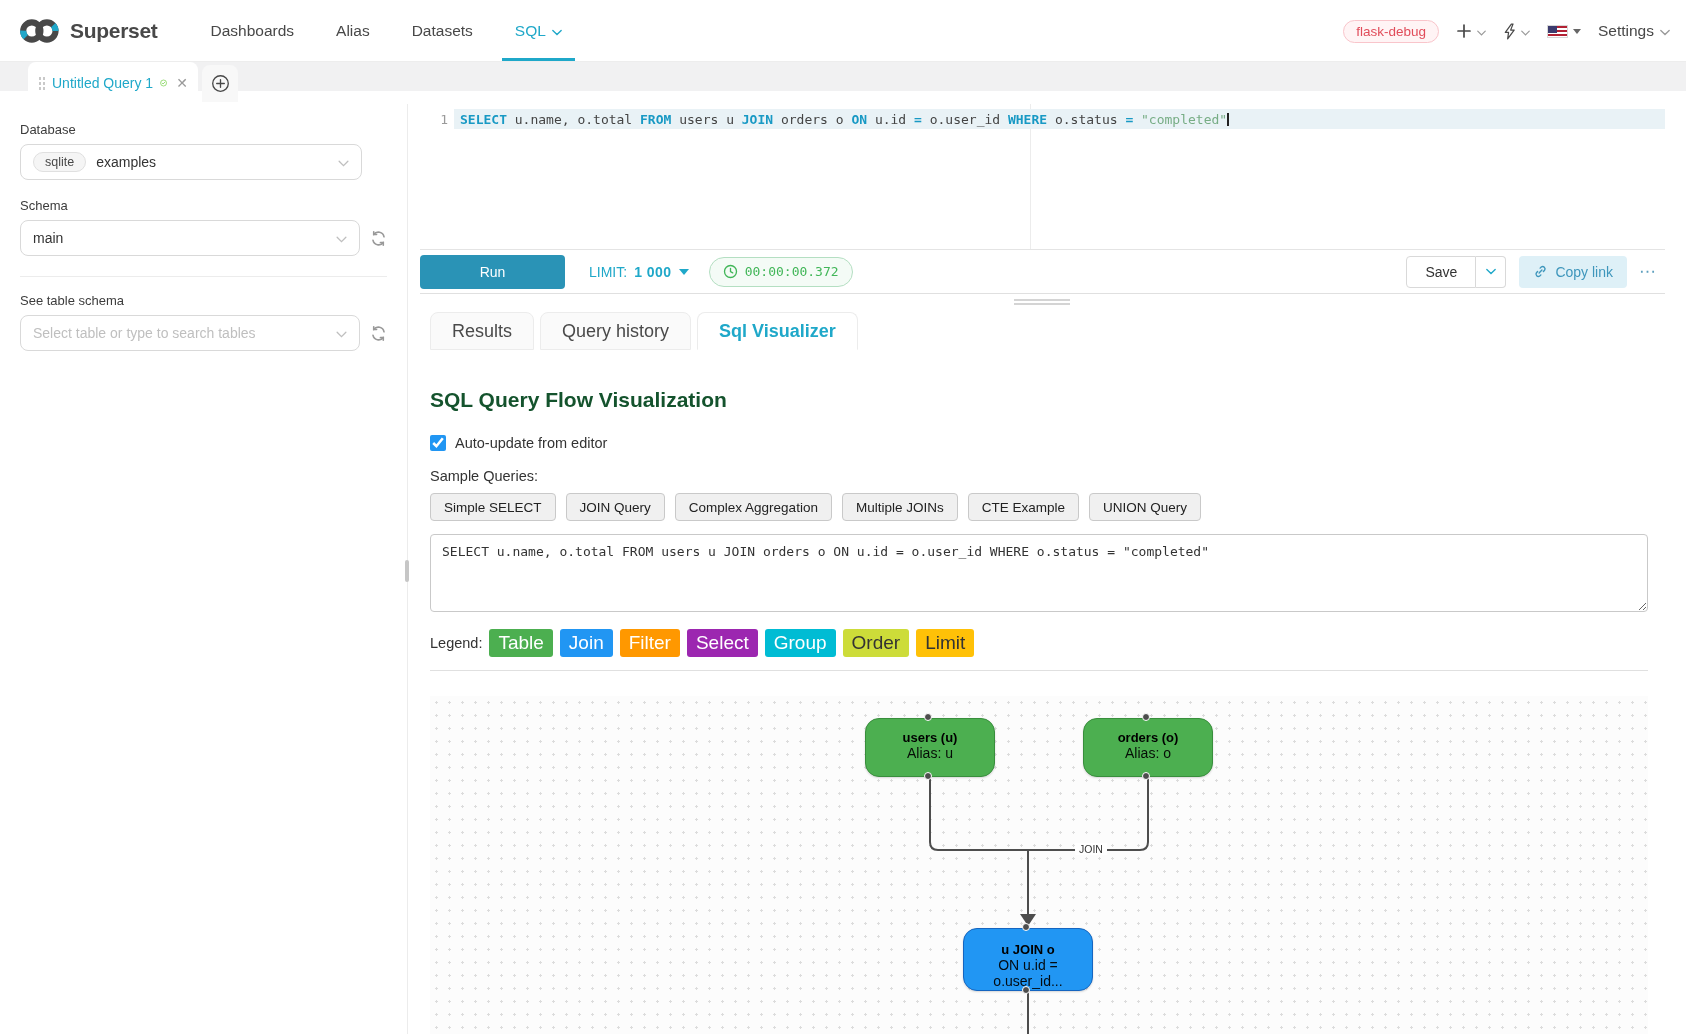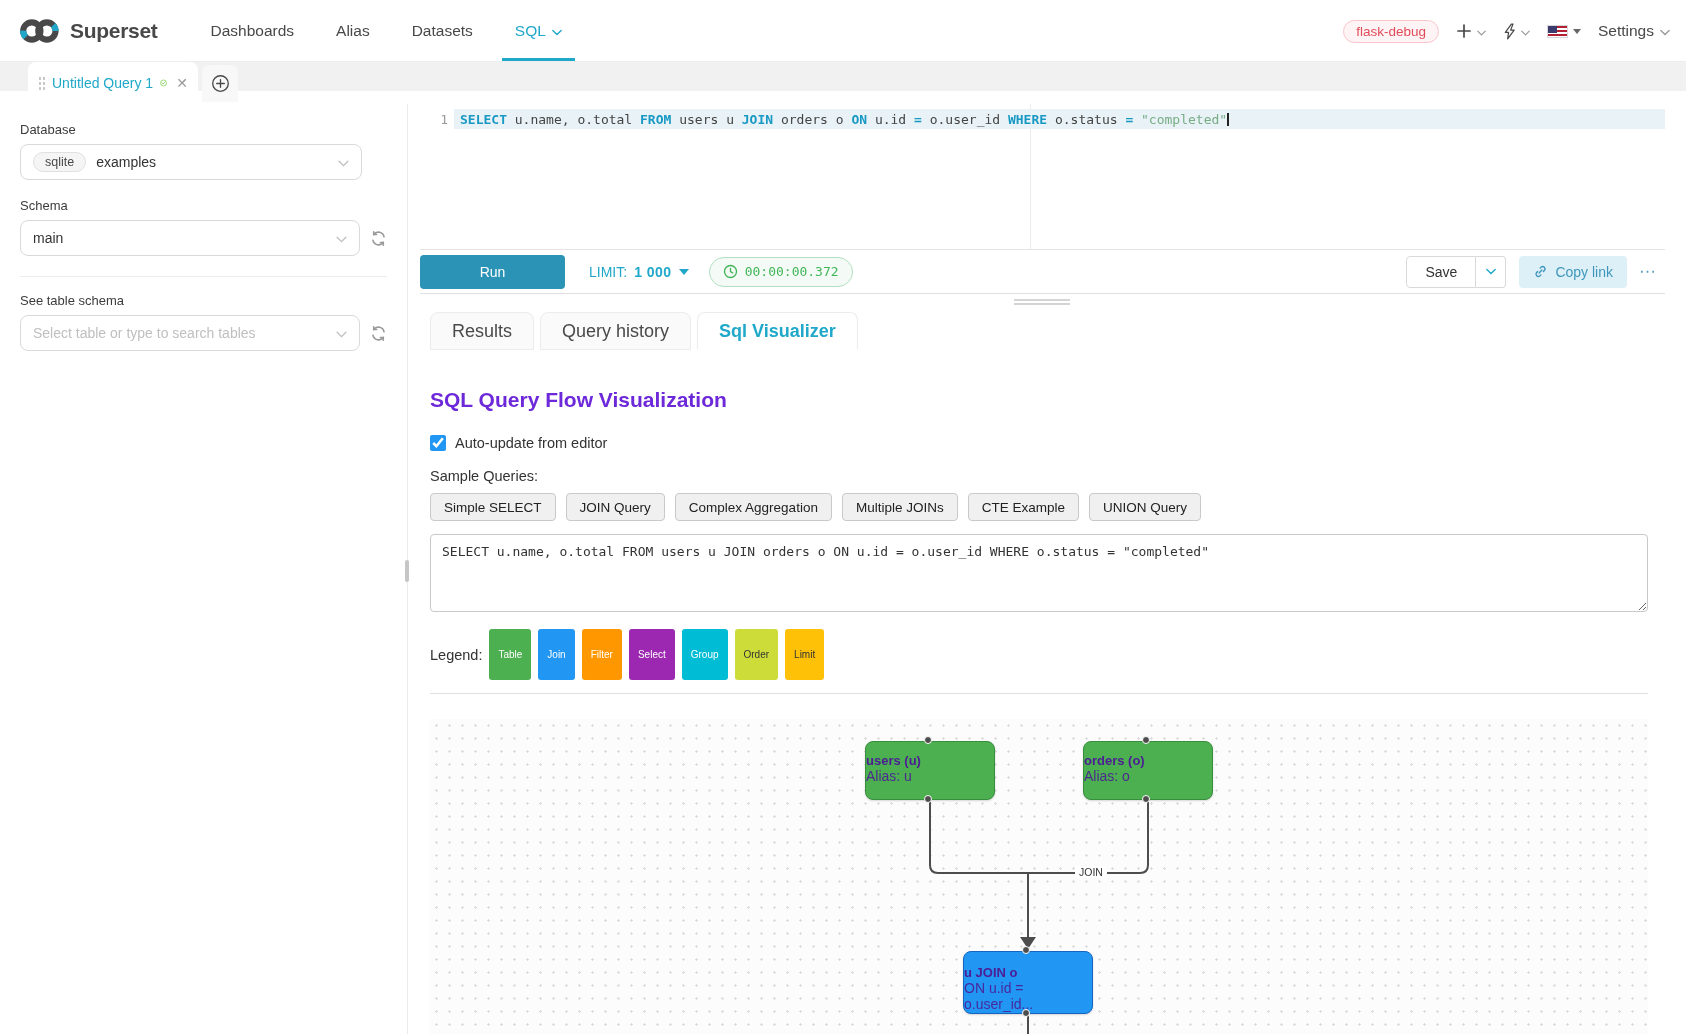--- a/index.html
+++ b/index.html
@@ -75,35 +75,35 @@
   .drag-handle { position:absolute; left:1014px; top:299px; width:56px; cursor:row-resize; z-index:4; }
   .drag-handle div { height:2px; background:#d4d4d4; margin-bottom:2px; }
 
   
   .rtabs { position:absolute; left:430px; top:312px; display:flex; gap:6px; z-index:2; }
   .rtab { height:38px; padding:0 21px; display:flex; align-items:center; background:#fafafa; border:1px solid #ececec; border-radius:8px 8px 0 0; font-size:18px; color:#4a4a4a; cursor:pointer; }
   .rtab.active { background:#fff; color:#1FA8C9; font-weight:bold; border-bottom-color:#fff; }
 
   
   .panel { position:absolute; left:430px; top:350px; width:1218px; }
-  .viz-title { font-size:21px; font-weight:bold; color:#6d28d9; margin-top:38px; }
+  .viz-title { font-size:21px; font-weight:bold; color:#14532d; margin-top:38px; }
   .auto-row { display:flex; align-items:center; gap:9px; margin-top:23px; font-size:14.5px; color:#333; }
   .auto-row input { width:16px; height:16px; accent-color:#2196F3; cursor:pointer; }
   .sample-label { margin-top:17px; font-size:14.5px; color:#333; }
   .sample-row { display:flex; gap:10px; margin-top:9px; }
   .sample-btn { height:28px; padding:0 13px; background:#f0f0f0; border:1px solid #c9c9c9; border-radius:4px; font-size:13.5px; color:#222; font-family:inherit; cursor:pointer; }
   .query-box { display:block; width:1218px; height:78px; margin-top:13px; border:1px solid #c9c9c9; border-radius:4px; padding:9px 11px; font-family:"DejaVu Sans Mono","Liberation Mono",monospace; font-size:13px; color:#333; resize:both; }
   .legend-row { display:flex; align-items:center; gap:7px; margin-top:17px; font-size:14.5px; color:#333; }
-  .legend-badge { font-size:10px; padding:20px 9px; border-radius:3px; }
+  .legend-badge { font-size:19px; padding:3px 9px; border-radius:3px; }
   .panel-div { height:1px; background:#e0e0e0; margin-top:13px; }
 
   
   .flow-canvas { position:relative; margin-top:25px; height:358px; background-color:#fcfcfc; background-image:radial-gradient(circle,#dcdcdc 1.2px,transparent 1.3px); background-size:13px 13px; overflow:hidden; }
   .edges { position:absolute; left:0; top:0; width:100%; height:100%; pointer-events:none; }
-  .fnode { position:absolute; width:130px; border:1.5px solid; border-radius:8px; color:#4c1d95; text-align:left; cursor:grab; box-shadow:0 1px 2px rgba(0,0,0,0.15); }
+  .fnode { position:absolute; width:130px; border:1.5px solid; border-radius:14px; color:#000000; text-align:center; cursor:grab; box-shadow:0 1px 2px rgba(0,0,0,0.15); }
   .fnode-title { font-size:13px; font-weight:bold; margin-top:11px; }
   .fnode-sub { font-size:14px; opacity:0.92; margin-top:0; }
   .n-users  { left:435px; top:22px;  height:59px; }
   .n-orders { left:653px; top:22px;  height:59px; }
   .n-join   { left:533px; top:232px; height:63px; }
   .n-join .fnode-title { margin-top:13px; }
   .fhandle { position:absolute; width:8px; height:8px; border-radius:50%; background:#4d4d4d; border:1.5px solid #fff; }
   .edge-label { position:absolute; left:645px; top:147px; background:#fff; padding:0 4px; font-size:10.5px; color:#333; }
 </style>
 </head>

